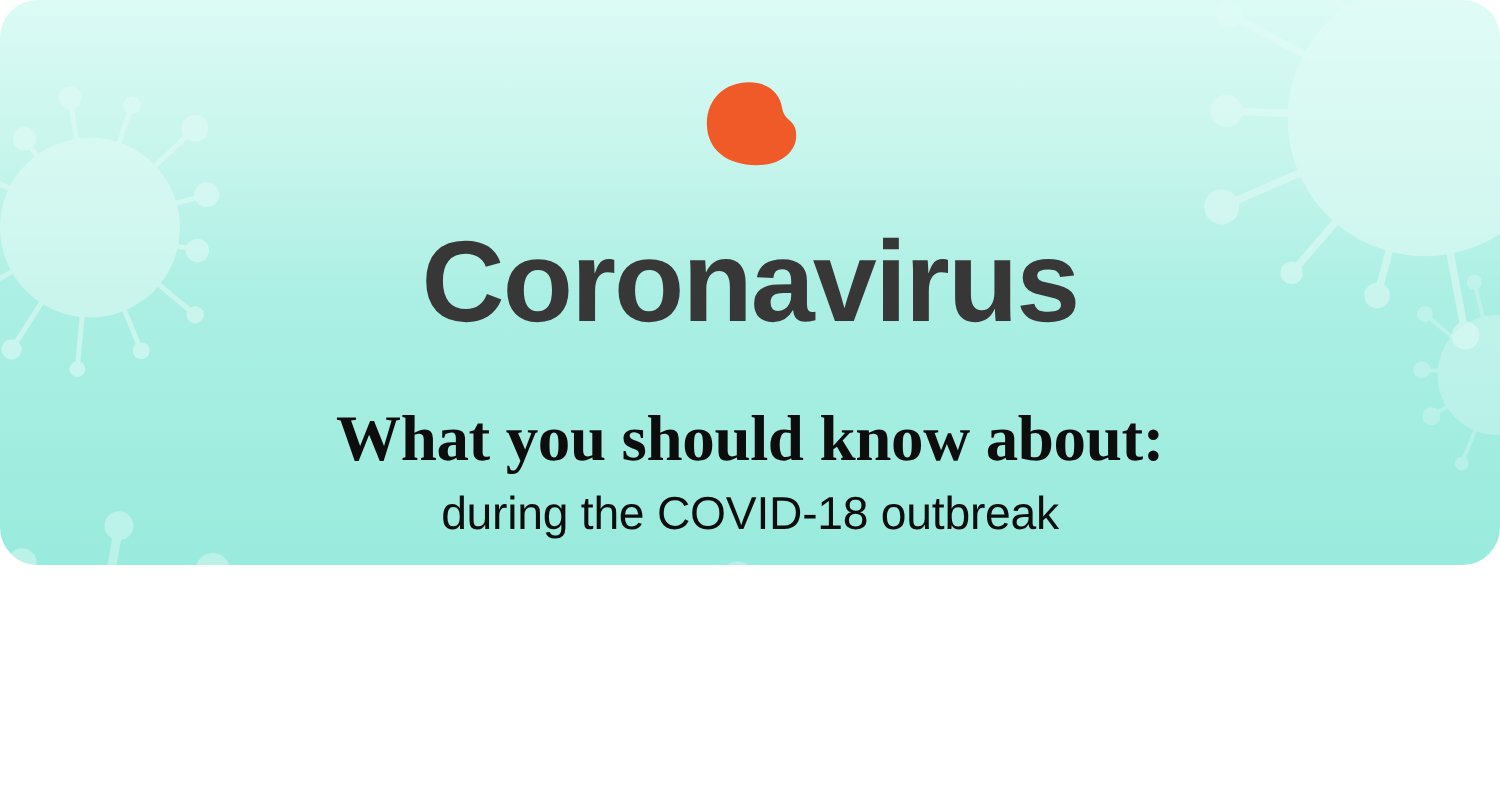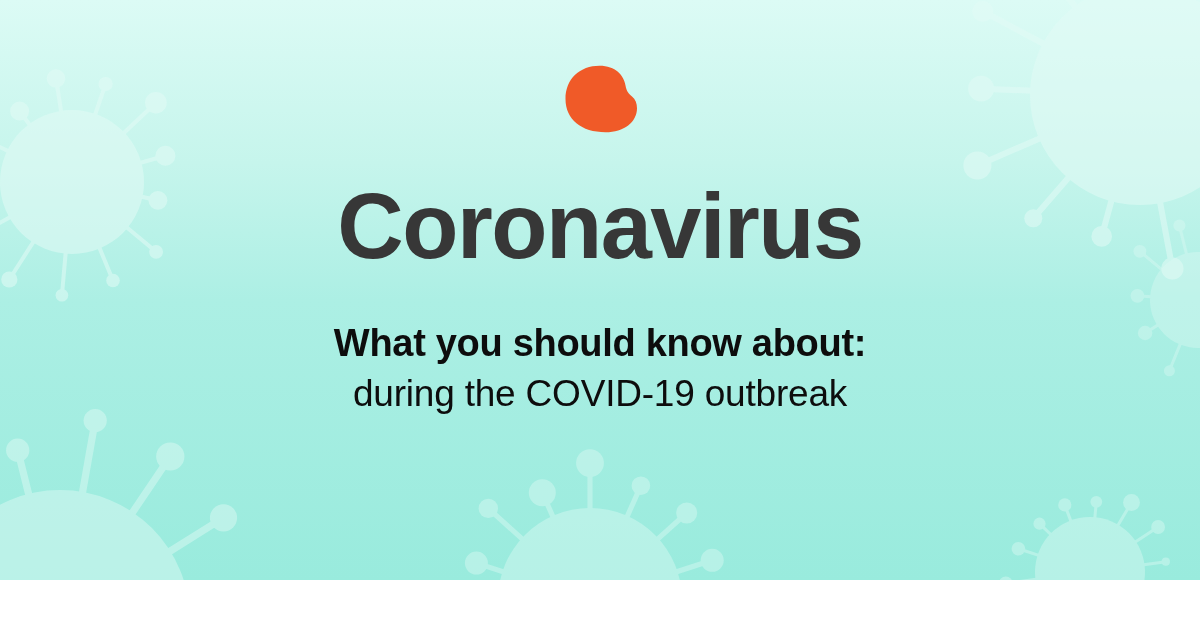--- a/index.html
+++ b/index.html
@@ -9,23 +9,24 @@
   body {
     width: 1200px;
     height: 630px;
     overflow: hidden;
     font-family: "Liberation Sans", sans-serif;
   }
 
   #poster {
     position: relative;
     width: 1200px;
-    height: 580px;
+    height: 452px;
     overflow: hidden;
     background: linear-gradient(180deg, #DCFBF5 0%, #C6F5EC 28%, #ACEFE4 52%, #99EBDD 100%);
+    border-radius: 30px;
   }
 
   
   #virus-layer {
     position: absolute;
     inset: 0;
     width: 1200px;
     height: 630px;
     pointer-events: none;
   }
@@ -58,24 +59,25 @@
     margin-top: 42px;
   }
 
   #subtitle-block {
     margin-top: 48px;
     text-align: center;
     color: #0d0d0d;
   }
 
   #subtitle-kicker {
-    font-size: 38px;
+    font-size: 52px;
     font-weight: bold;
     line-height: 1.22;
     letter-spacing: -0.3px;
+    font-family: Liberation Serif, serif;
   }
 
   .subtitle-line {
     font-size: 37px;
     font-weight: normal;
     line-height: 1.5;
     letter-spacing: -0.2px;
     color: #0d0d0d;
   }
 </style>
@@ -277,17 +279,17 @@
                  C74.0 57.0 61.0 67.2 42.5 67.2
                  C18.5 67.2 2.5 54.5 2.5 34.0
                  C2.5 13.8 17.0 0.8 36.5 0.8 Z" fill="#F05A28"></path>
       </svg>
     </div>
 
     <h1 id="page-title">Coronavirus</h1>
 
     <div id="subtitle-block">
       <div id="subtitle-kicker">What you should know about:</div>
-      <div class="subtitle-line">during the COVID-19 outbreak</div>
+      <div class="subtitle-line">during the COVID-18 outbreak</div>
     </div>
 
   </div>
 </div>
 
 </body></html>

